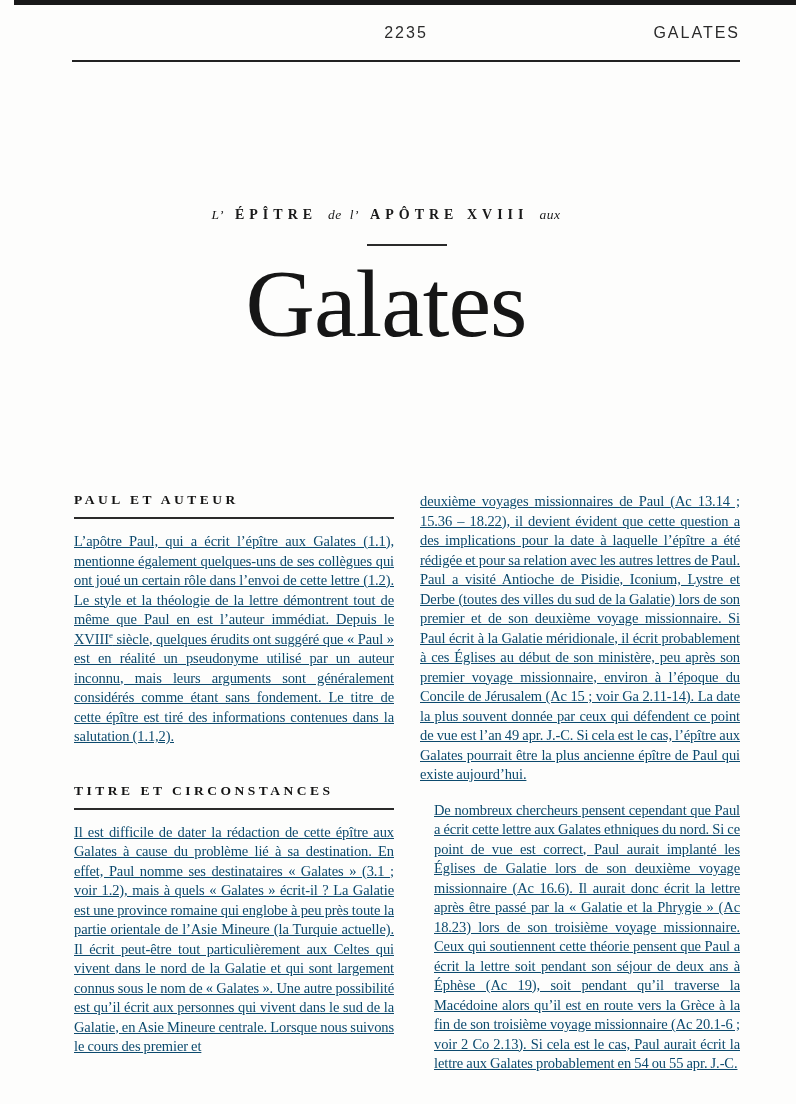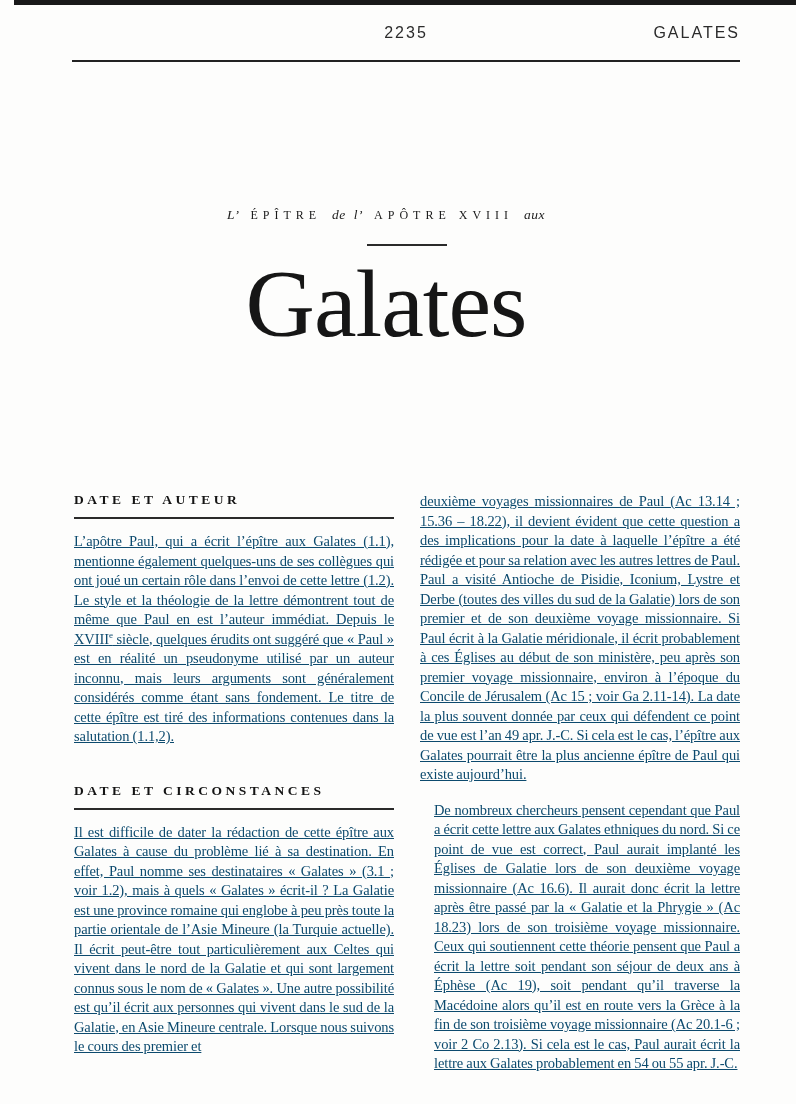--- a/index.html
+++ b/index.html
@@ -34,21 +34,21 @@
     position:absolute;top:60px;left:72px;right:56px;height:0;
     border-top:2px solid #222;
   }
 
   
   .kicker{
     position:absolute;top:205px;left:0;right:24px;
     text-align:center;color:#1a1a1a;white-space:nowrap;
   }
   .kicker .caps{
-    font-size:12px;font-weight:400;letter-spacing:5px;
+    font-size:14px;font-weight:700;letter-spacing:5px;
     margin:0 7px;
   }
   .kicker .it{
     font-style:italic;font-size:13.5px;font-weight:500;
     margin:0 4px;letter-spacing:0.5px;
   }
   .kicker-divider{
     position:absolute;top:244px;left:367px;width:80px;height:0;
     border-top:2px solid #2a2a2a;
   }
@@ -101,23 +101,23 @@
 
   <div class="kicker"><span class="it">L’</span><span class="caps">ÉPÎTRE</span><span class="it">de</span><span class="it">l’</span><span class="caps">APÔTRE XVIII</span><span class="it">aux</span></div>
 
   <div class="kicker-divider"></div>
 
   <div class="big-title">Galates</div>
 
   <div class="columns">
 
     <div class="col">
-      <h2 class="sec-heading">DATE ET AUTEUR</h2>
+      <h2 class="sec-heading">PAUL ET AUTEUR</h2>
       <p class="body-par"><span>L’apôtre Paul, qui a écrit l’épître aux Galates (1.1), mentionne également quelques-uns de ses collègues qui ont joué un certain rôle dans l’envoi de cette lettre (1.2). Le style et la théologie de la lettre démontrent tout de même que Paul en est l’auteur immédiat. Depuis le XVIII</span><sup>e</sup><span> siècle, quelques érudits ont suggéré que « Paul » est en réalité un pseudonyme utilisé par un auteur inconnu, mais leurs arguments sont généralement considérés comme étant sans fondement. Le titre de cette épître est tiré des informations contenues dans la salutation (1.1,2).</span></p>
-      <h2 class="sec-heading second">DATE ET CIRCONSTANCES</h2>
+      <h2 class="sec-heading second">TITRE ET CIRCONSTANCES</h2>
       <p class="body-par">Il est difficile de dater la rédaction de cette épître aux Galates à cause du problème lié à sa destination. En effet, Paul nomme ses destinataires « Galates » (3.1 ; voir 1.2), mais à quels « Galates » écrit-il ? La Galatie est une province romaine qui englobe à peu près toute la partie orientale de l’Asie Mineure (la Turquie actuelle). Il écrit peut-être tout particulièrement aux Celtes qui vivent dans le nord de la Galatie et qui sont largement connus sous le nom de « Galates ». Une autre possibilité est qu’il écrit aux personnes qui vivent dans le sud de la Galatie, en Asie Mineure centrale. Lorsque nous suivons le cours des premier et</p>
     </div>
 
     <div class="col">
       <p class="body-par">deuxième voyages missionnaires de Paul (Ac 13.14 ; 15.36 – 18.22), il devient évident que cette question a des implications pour la date à laquelle l’épître a été rédigée et pour sa relation avec les autres lettres de Paul. Paul a visité Antioche de Pisidie, Iconium, Lystre et Derbe (toutes des villes du sud de la Galatie) lors de son premier et de son deuxième voyage missionnaire. Si Paul écrit à la Galatie méridionale, il écrit probablement à ces Églises au début de son ministère, peu après son premier voyage missionnaire, environ à l’époque du Concile de Jérusalem (Ac 15 ; voir Ga 2.11-14). La date la plus souvent donnée par ceux qui défendent ce point de vue est l’an 49 apr. J.-C. Si cela est le cas, l’épître aux Galates pourrait être la plus ancienne épître de Paul qui existe aujourd’hui.</p>
       <p class="body-par">De nombreux chercheurs pensent cependant que Paul a écrit cette lettre aux Galates ethniques du nord. Si ce point de vue est correct, Paul aurait implanté les Églises de Galatie lors de son deuxième voyage missionnaire (Ac 16.6). Il aurait donc écrit la lettre après être passé par la « Galatie et la Phrygie » (Ac 18.23) lors de son troisième voyage missionnaire. Ceux qui soutiennent cette théorie pensent que Paul a écrit la lettre soit pendant son séjour de deux ans à Éphèse (Ac 19), soit pendant qu’il traverse la Macédoine alors qu’il est en route vers la Grèce à la fin de son troisième voyage missionnaire (Ac 20.1-6 ; voir 2 Co 2.13). Si cela est le cas, Paul aurait écrit la lettre aux Galates probablement en 54 ou 55 apr. J.-C.</p>
     </div>
 
   </div>
 

